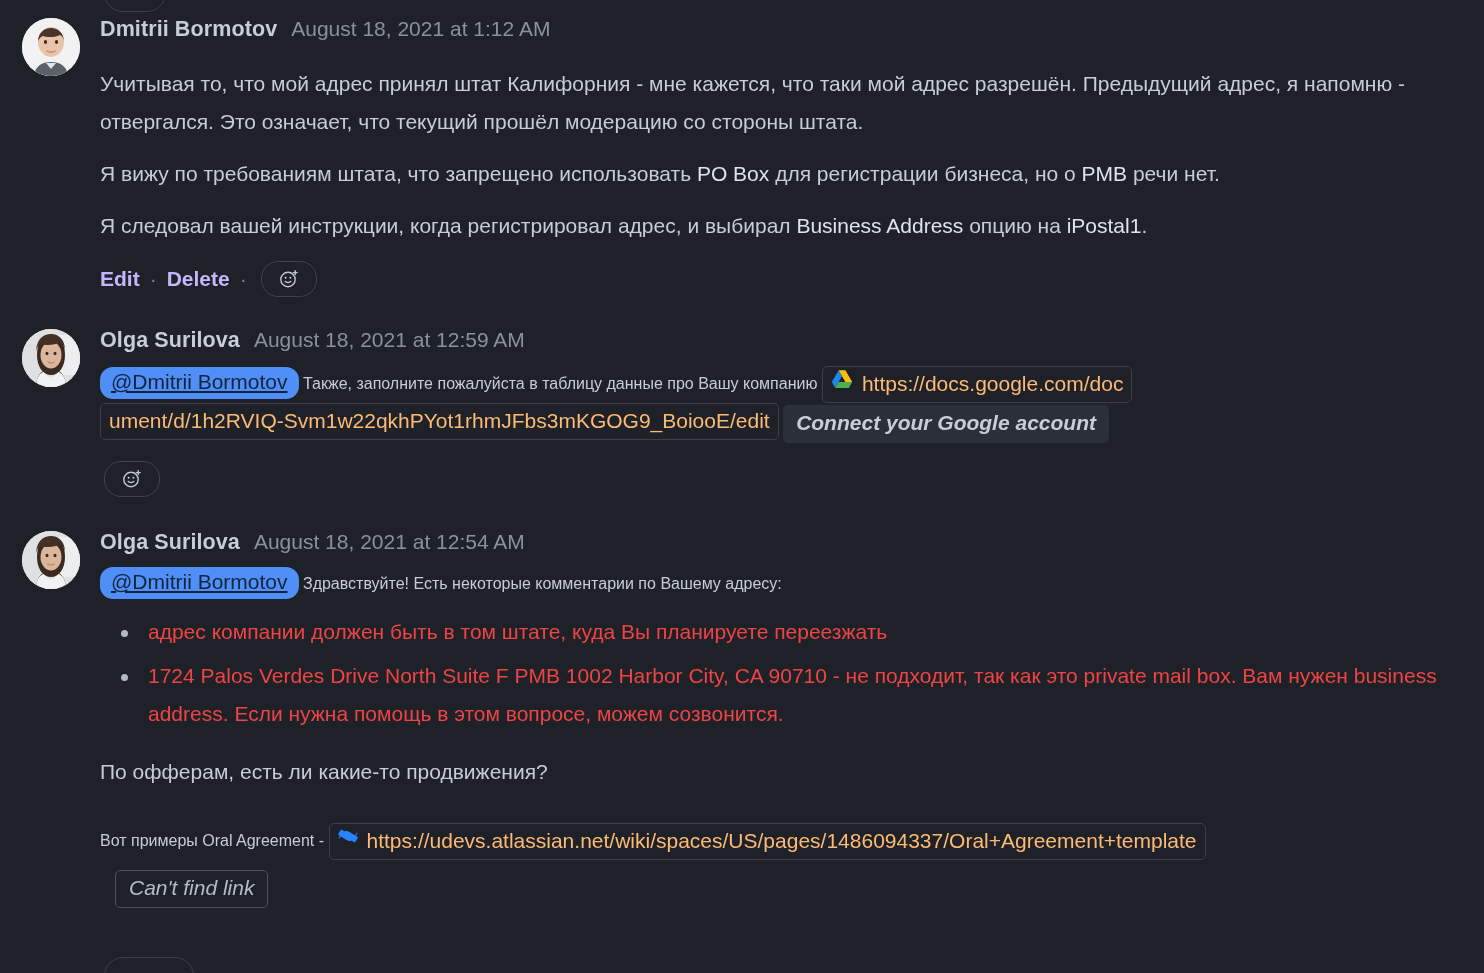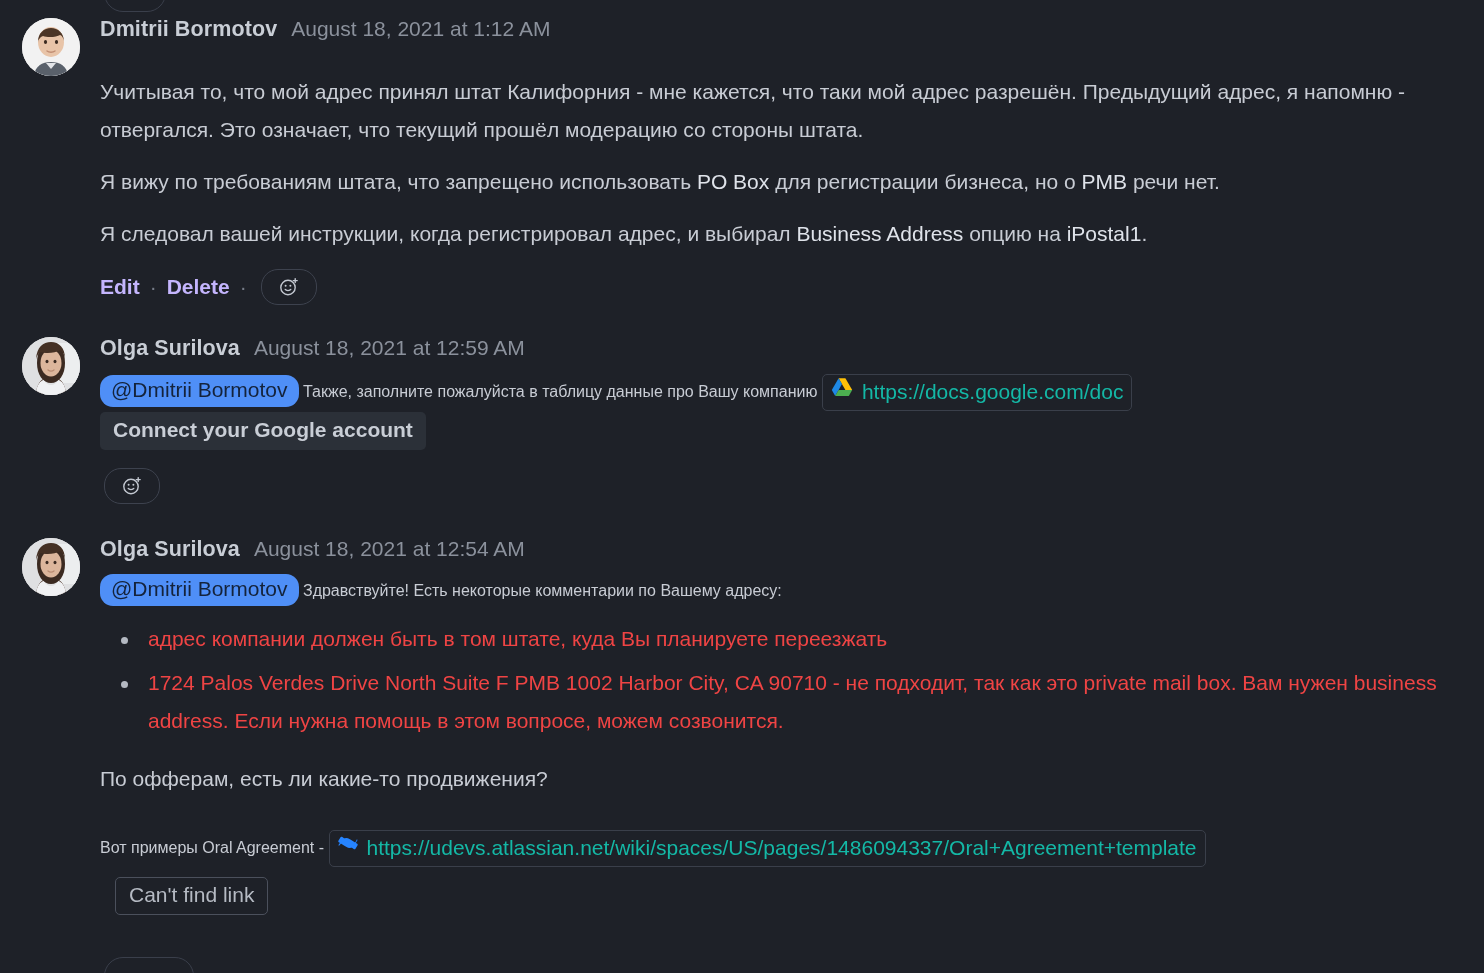--- a/index.html
+++ b/index.html
@@ -72,21 +72,21 @@
     color: #8b919c;
   }
 
   p.body-text {
     margin: 14px 0 0 0;
     font-size: 21px;
     line-height: 38px;
     color: #c8ccd4;
     max-width: 1380px;
   }
-  p.body-text:first-of-type { margin-top: 28px; }
+  p.body-text:first-of-type { margin-top: 20px; }
   b { color: #dfe3ea; font-weight: normal; }
 
   
   .actions {
     display: flex;
     align-items: center;
     gap: 10px;
     margin-top: 16px;
     font-size: 21px;
   }
@@ -114,50 +114,52 @@
   .mention {
     display: inline-block;
     background: #4f8ff7;
     color: #14233b;
     border-radius: 13px;
     padding: 1px 11px 3px 11px;
     font-size: 21px;
     line-height: 28px;
     white-space: nowrap;
     vertical-align: baseline;
+    text-decoration: underline;
   }
 
   
   .linkcard {
     display: inline-flex;
     align-items: center;
     gap: 9px;
     border: 1px solid #3a3f4a;
     border-radius: 5px;
     padding: 2px 8px 3px 8px;
     vertical-align: baseline;
     line-height: 30px;
   }
   .linkcard .url {
-    color: #14b8a6;
+    color: #fdba74;
     font-size: 21px;
     white-space: nowrap;
   }
   .linkcard.tail { border-top-left-radius:5px; border-bottom-left-radius:5px; }
 
   .tooltip {
     display: inline-block;
     background: #2b3038;
     color: #c9ced6;
     font-weight: bold;
     font-size: 21px;
     border-radius: 5px;
     padding: 5px 13px 7px 13px;
     line-height: 26px;
     vertical-align: middle;
+    font-style: italic;
   }
   .tooltip.outline {
     background: transparent;
     border: 1px solid #4b505c;
     font-weight: normal;
     color: #b5bac3;
     padding: 4px 13px 6px 13px;
   }
 
   ul.bullets {
@@ -272,20 +274,23 @@
       <span class="mention">@Dmitrii Bormotov</span>
       <span>Также, заполните пожалуйста в таблицу данные про Вашу компанию</span>
       <span class="linkcard">
           <span><svg width="22" height="20" viewBox="0 0 22 20" xmlns="http://www.w3.org/2000/svg">
               <path d="M7.6 1.2h6.8l6.8 11.9h-6.8z" fill="#ffc107"></path>
               <path d="M7.6 1.2L.8 13.1l3.4 5.9 6.8-11.9z" fill="#1e88e5"></path>
               <path d="M4.2 19h13.6l3.4-5.9H7.6z" fill="#4caf50"></path>
             </svg></span>
           <span class="url">https://docs.google.com/doc</span>
         </span><br>
+      <span class="linkcard tail">
+          <span class="url">ument/d/1h2RVIQ-Svm1w22qkhPYot1rhmJFbs3mKGOG9_BoiooE/edit</span>
+        </span>
       <span class="tooltip">Connect your Google account</span>
     </div>
 
     <div class="actions" style="margin-top:18px;">
       <span class="react-btn">
         <span>
           <svg width="22" height="22" viewBox="0 0 22 22" fill="none" xmlns="http://www.w3.org/2000/svg">
             <circle cx="10" cy="11.5" r="7.2" stroke="#c3c8d1" stroke-width="1.4"></circle>
             <circle cx="7.6" cy="9.8" r="1" fill="#c3c8d1"></circle>
             <circle cx="12.4" cy="9.8" r="1" fill="#c3c8d1"></circle>

